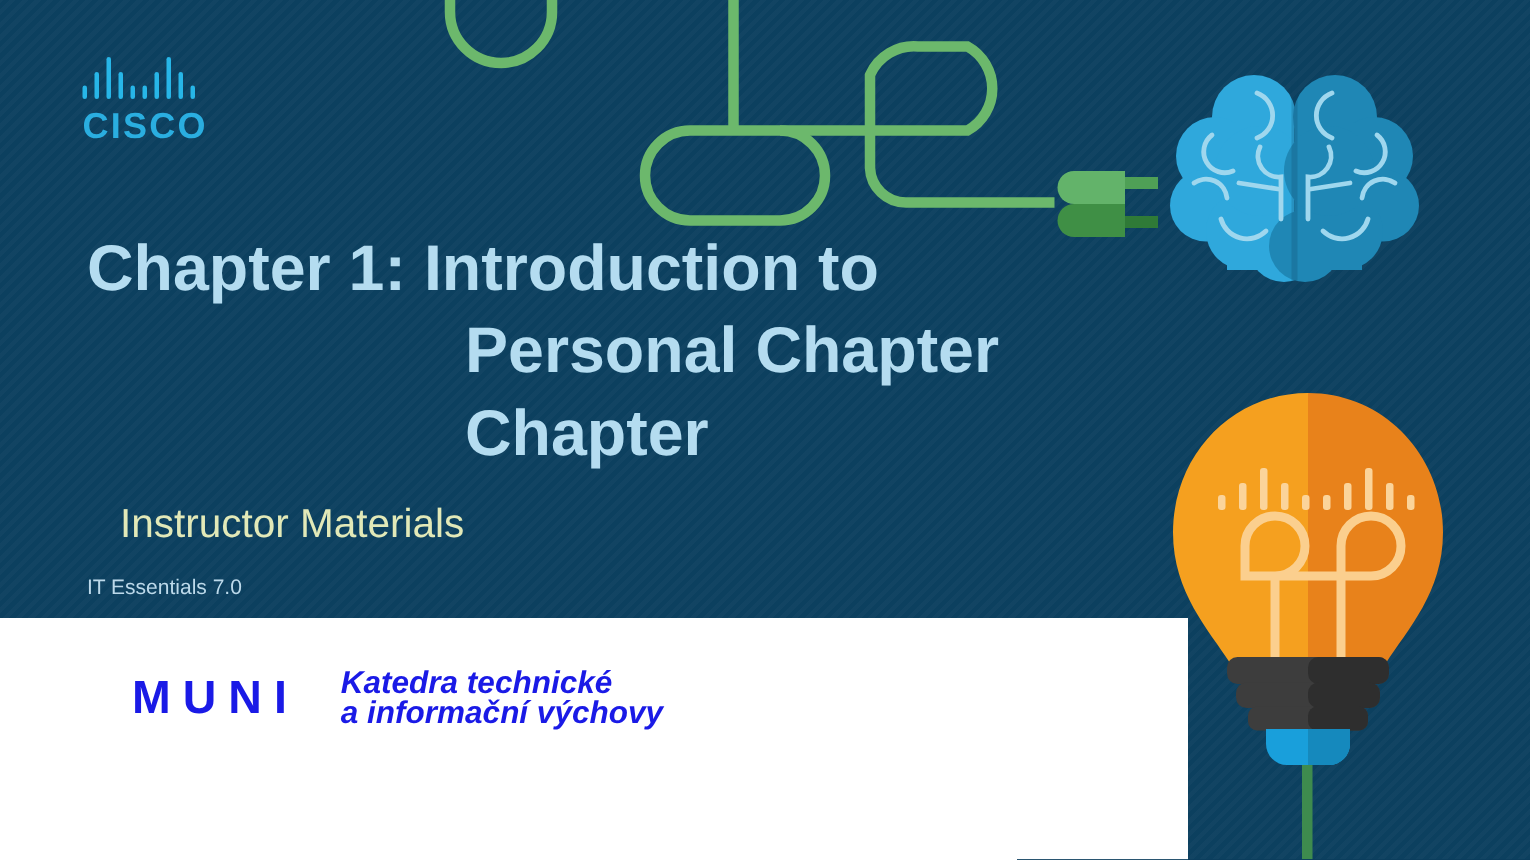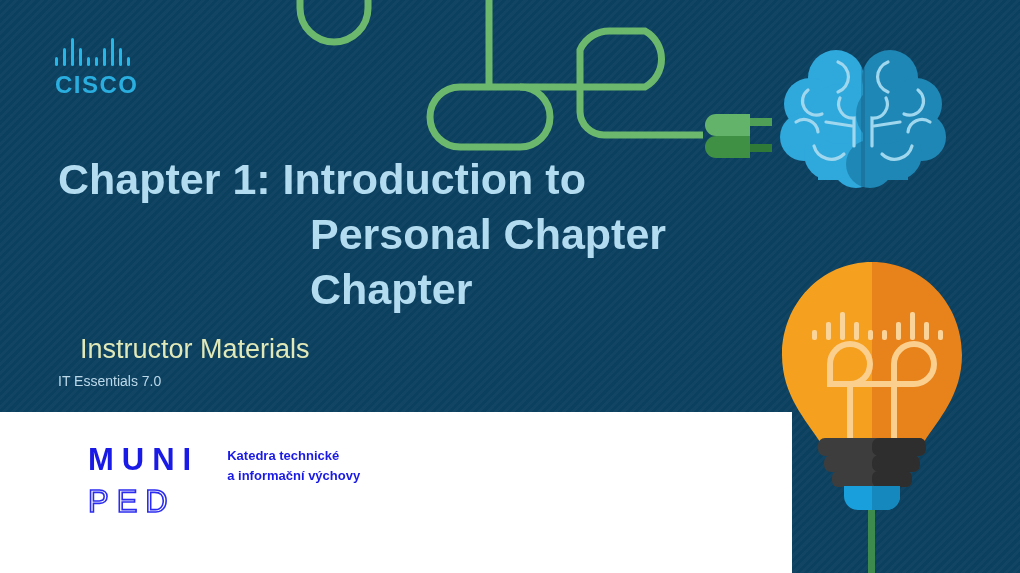--- a/index.html
+++ b/index.html
@@ -76,36 +76,36 @@
     color:#e2e9b8;
     font-size:27px;
     line-height:32px;
     font-family:"Liberation Sans", sans-serif;
     margin-left:22px;
   }
   #subtitle-sub {
     color:#bcd9ea;
     font-size:14px;
     line-height:20px;
-    margin-top:6px;
+    margin-top:16px;
     font-family:"Liberation Sans", sans-serif;
   }
 
   
   #white-panel {
     position:absolute;
     left:0; top:412px;
     width:792px; height:161px;
     background:#ffffff;
     z-index:8;
   }
 
   
   #muni-logo { position:absolute; left:88px; top:443px; z-index:9; }
-  #muni-row { display:flex; align-items:flex-start; }
+  #muni-row { display:flex; align-items:center; }
   #muni-letters {
     color:#1a1ae6;
     font-size:31px;
     font-weight:bold;
     letter-spacing:8px;
     line-height:34px;
     font-family:"Liberation Sans", sans-serif;
   }
   #ped-letters {
     font-size:31px;
@@ -114,24 +114,25 @@
     line-height:34px;
     margin-top:8px;
     color:transparent;
     -webkit-text-stroke:1.6px #2c2cf0;
     font-family:"Liberation Sans", sans-serif;
   }
   #muni-dept {
     margin-left:28px;
     margin-top:3px;
     color:#1a1ae6;
-    font-size:13px;
+    font-size:21px;
     font-weight:bold;
     line-height:20px;
     font-family:"Liberation Sans", sans-serif;
+    font-style:italic;
   }
 </style>
 </head>
 <body>
 
 <div id="slide">
 
   <svg id="cable-art" viewBox="0 0 1020 200" xmlns="http://www.w3.org/2000/svg">
     <g fill="none" stroke="#6cb86c" stroke-width="7">
 
@@ -275,21 +276,20 @@
     <div id="subtitle-main">Instructor Materials</div>
     <div id="subtitle-sub">IT Essentials 7.0</div>
   </div>
 
   <div id="white-panel"></div>
 
   <div id="muni-logo">
     <div id="muni-row">
       <div>
         <div id="muni-letters">MUNI</div>
-        <div id="ped-letters">PED</div>
       </div>
       <div id="muni-dept">
         <div>Katedra technické</div>
         <div>a informační výchovy</div>
       </div>
     </div>
   </div>
 
 </div>
 

